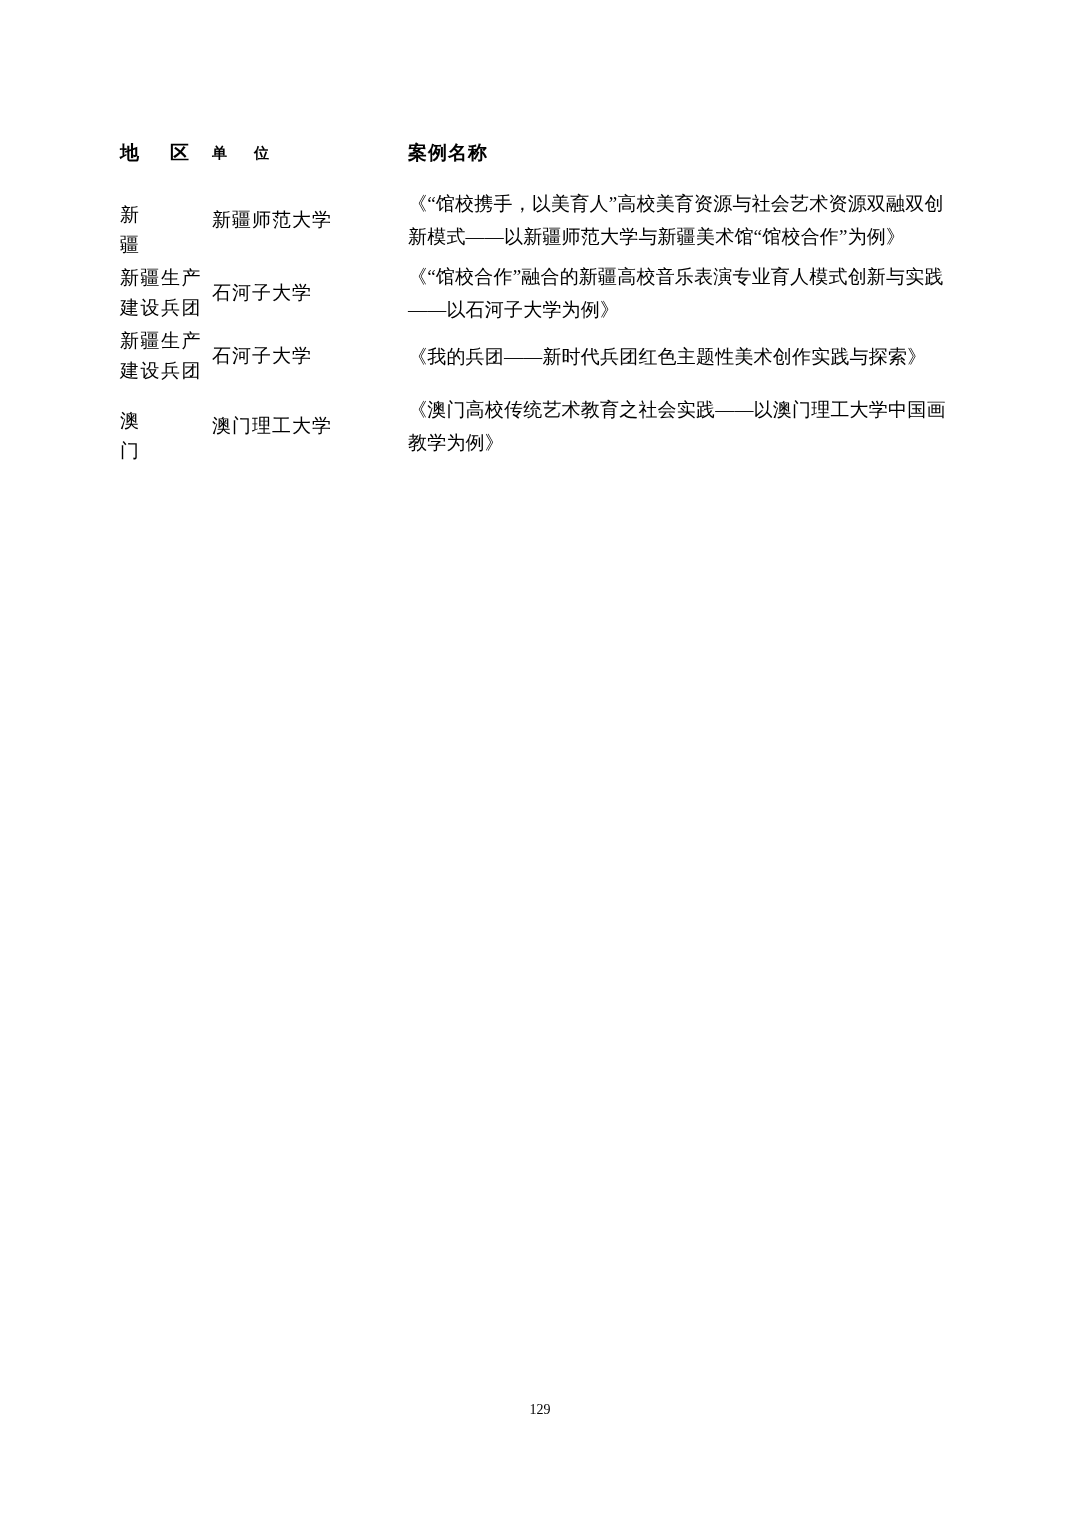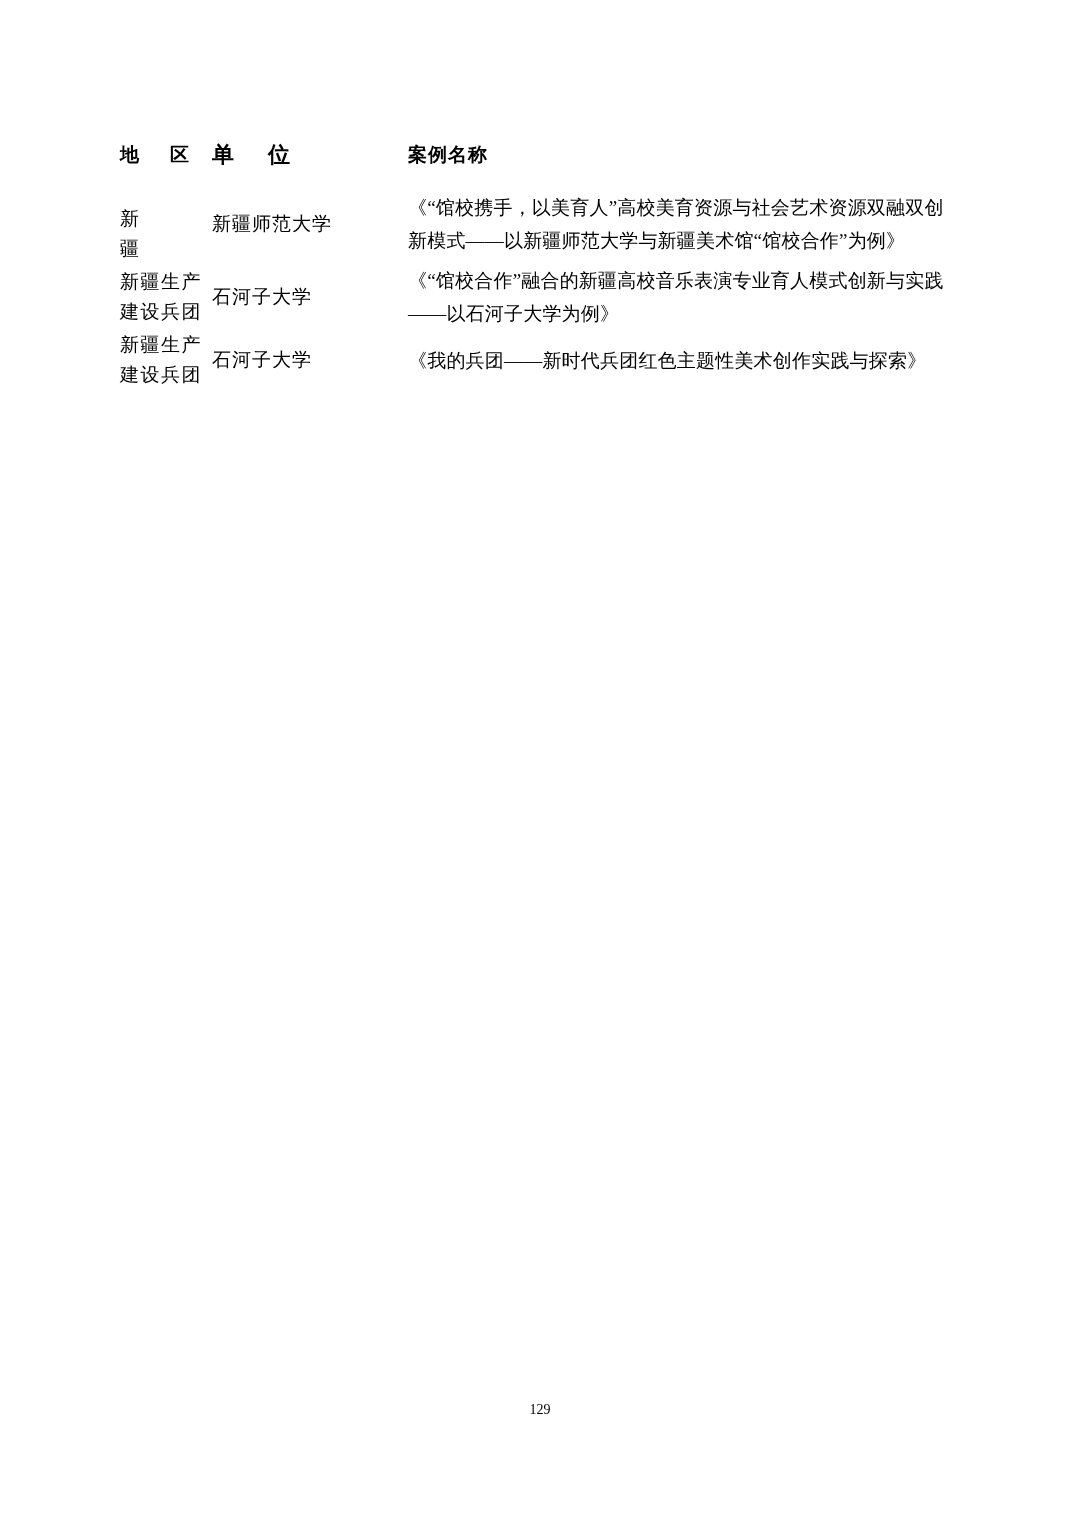--- a/index.html
+++ b/index.html
@@ -42,21 +42,21 @@
     width: 92px;
     font-weight: bold;
     font-size: 19px;
     letter-spacing: 6px;
     padding-bottom: 34px;
     font-family: "Liberation Sans", sans-serif;
   }
   .hdr-unit {
     width: 196px;
     font-weight: bold;
-    font-size: 22px;
+    font-size: 15px;
     letter-spacing: 6px;
     padding-bottom: 34px;
     font-family: Liberation Serif, serif;
   }
   .hdr-case {
     font-weight: bold;
     font-size: 19px;
     letter-spacing: 1px;
     padding-bottom: 34px;
     padding-left: 4px;
@@ -139,19 +139,26 @@
           <td class="cell-case">《“馆校合作”融合的新疆高校音乐表演专业育人模式创新与实践——以石河子大学为例》</td>
         </tr>
         <tr>
           <td class="cell-region">
             <span class="two-line">新疆生产</span>
             <span class="two-line">建设兵团</span>
           </td>
           <td class="cell-unit">石河子大学</td>
           <td class="cell-case">《我的兵团——新时代兵团红色主题性美术创作实践与探索》</td>
         </tr>
+        <tr>
+          <td class="cell-region">
+            <span class="two-line spaced">澳　门</span>
+          </td>
+          <td class="cell-unit">澳门理工大学</td>
+          <td class="cell-case">《澳门高校传统艺术教育之社会实践——以澳门理工大学中国画教学为例》</td>
+        </tr>
       </tbody>
     </table>
   </div>
 
   <div class="page-number">129</div>
 
 </div>
 
 </body></html>

